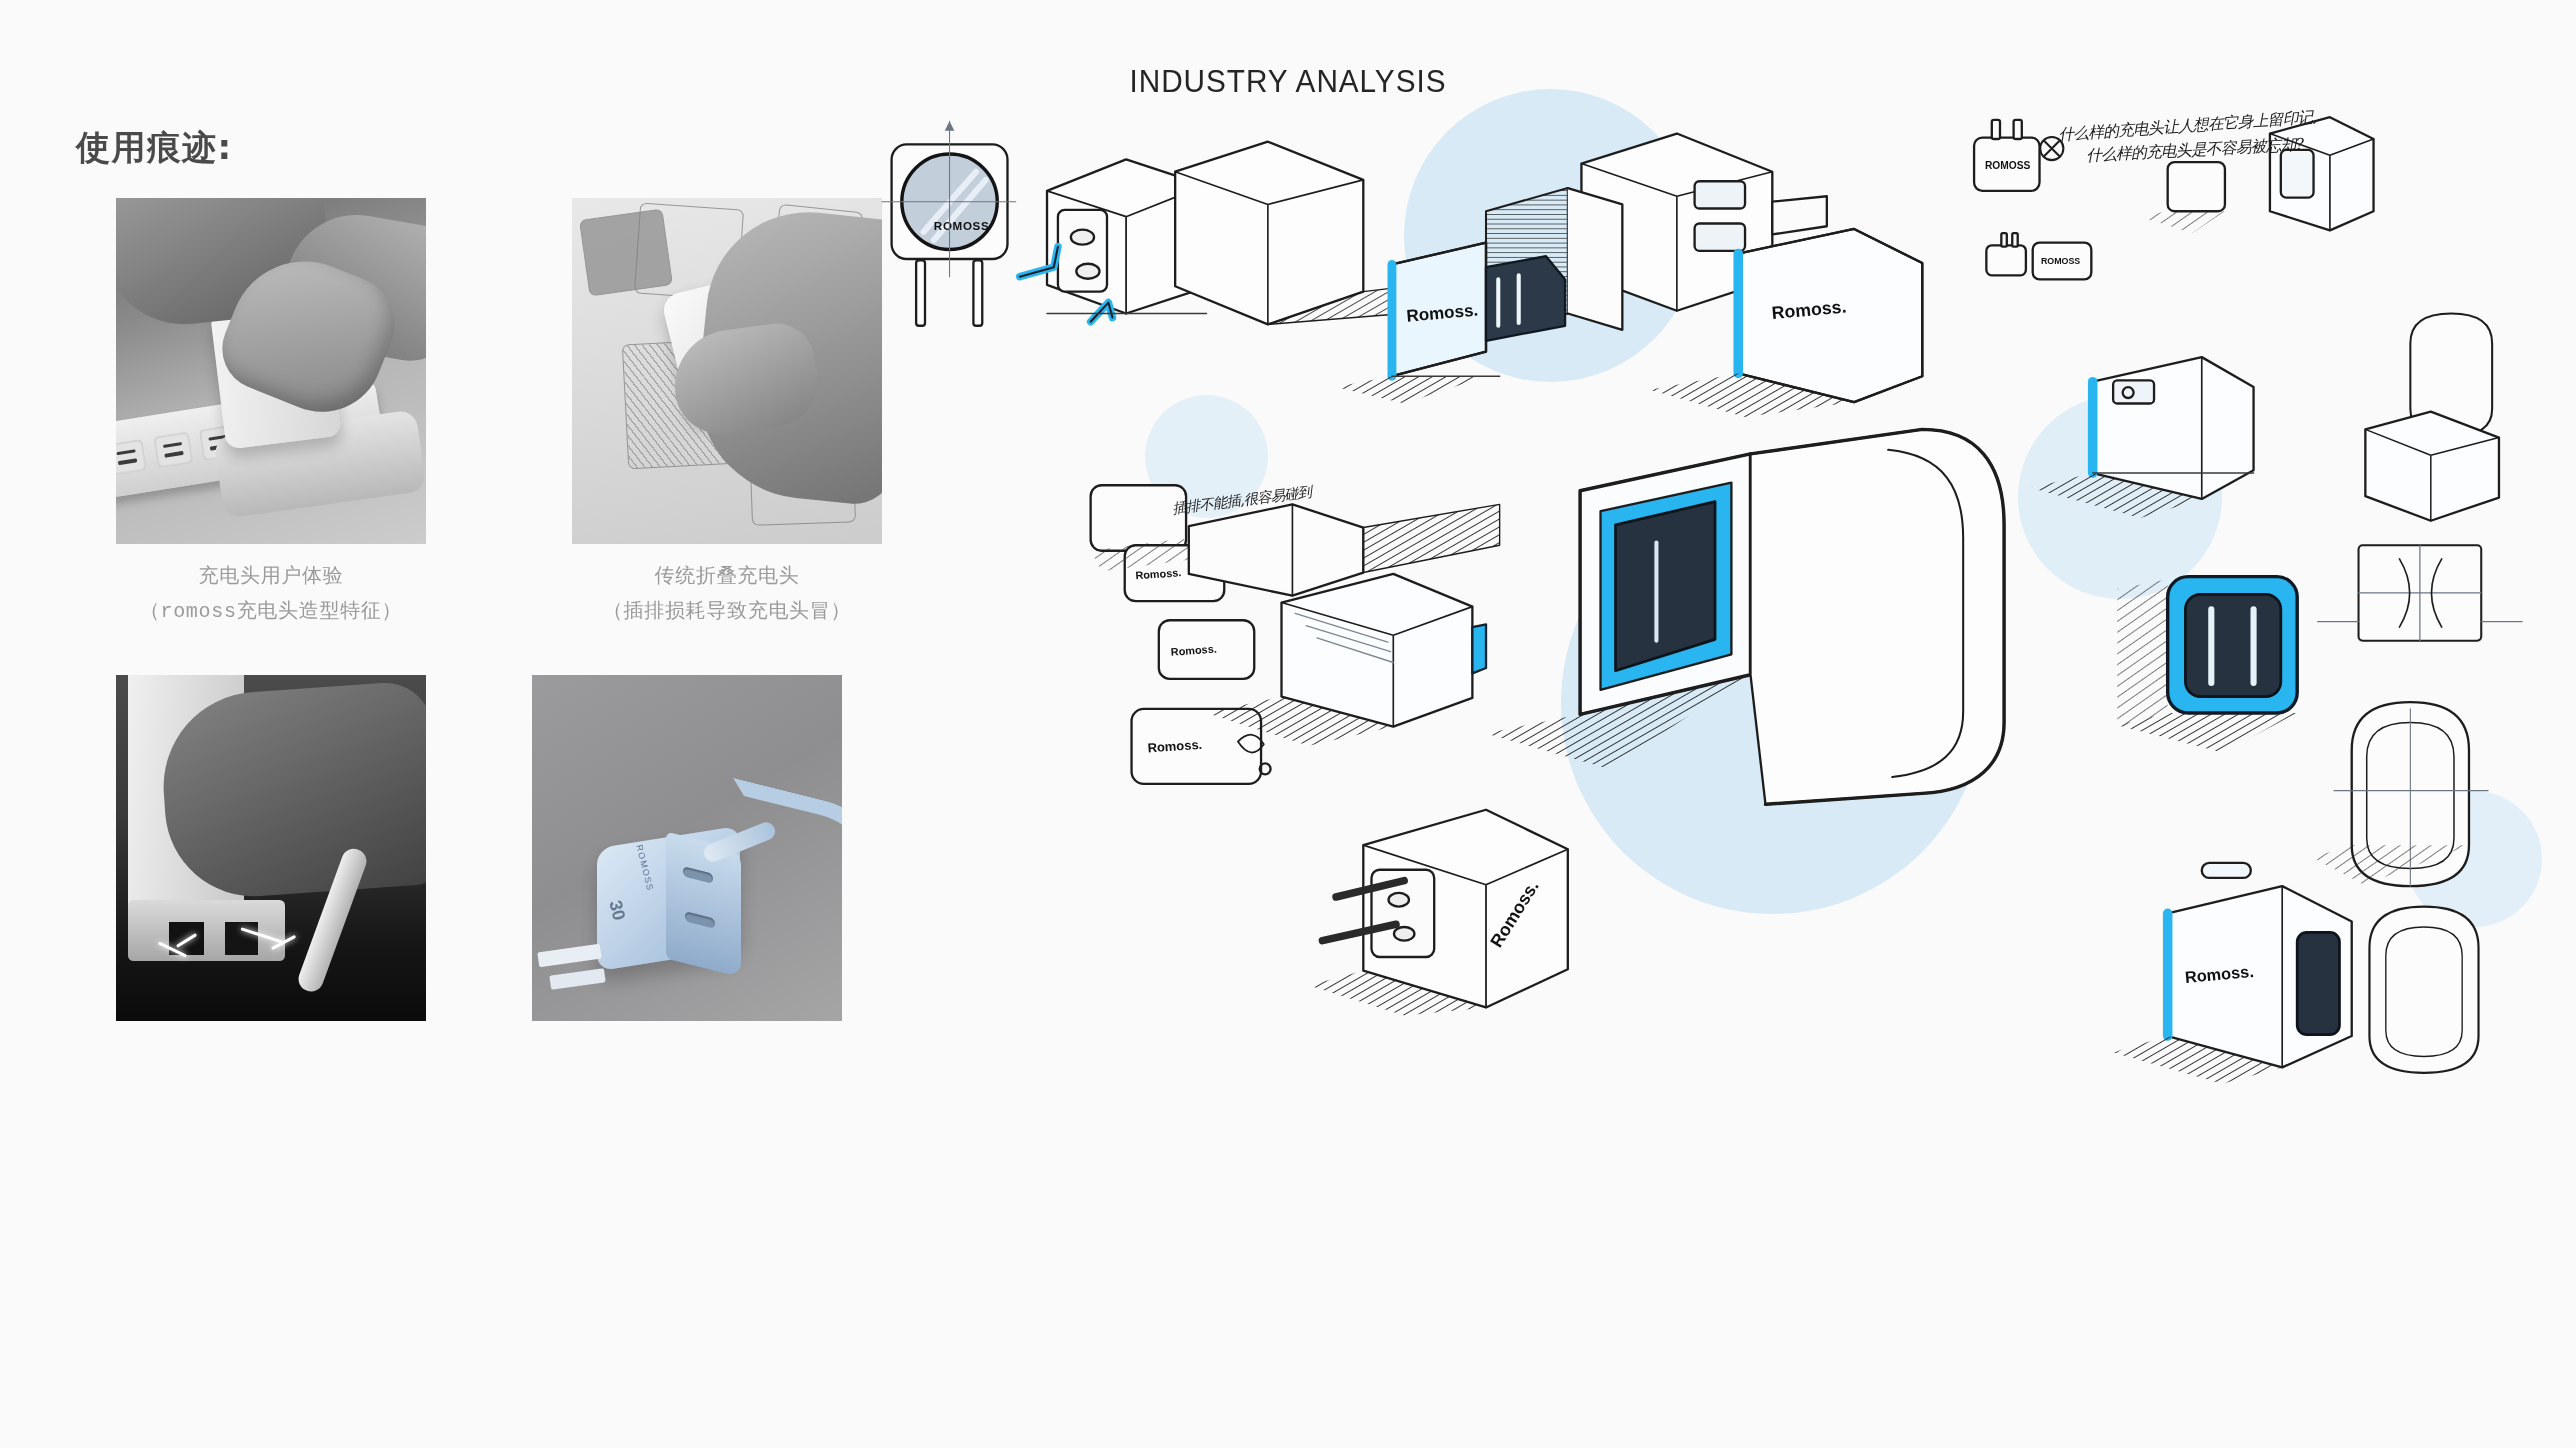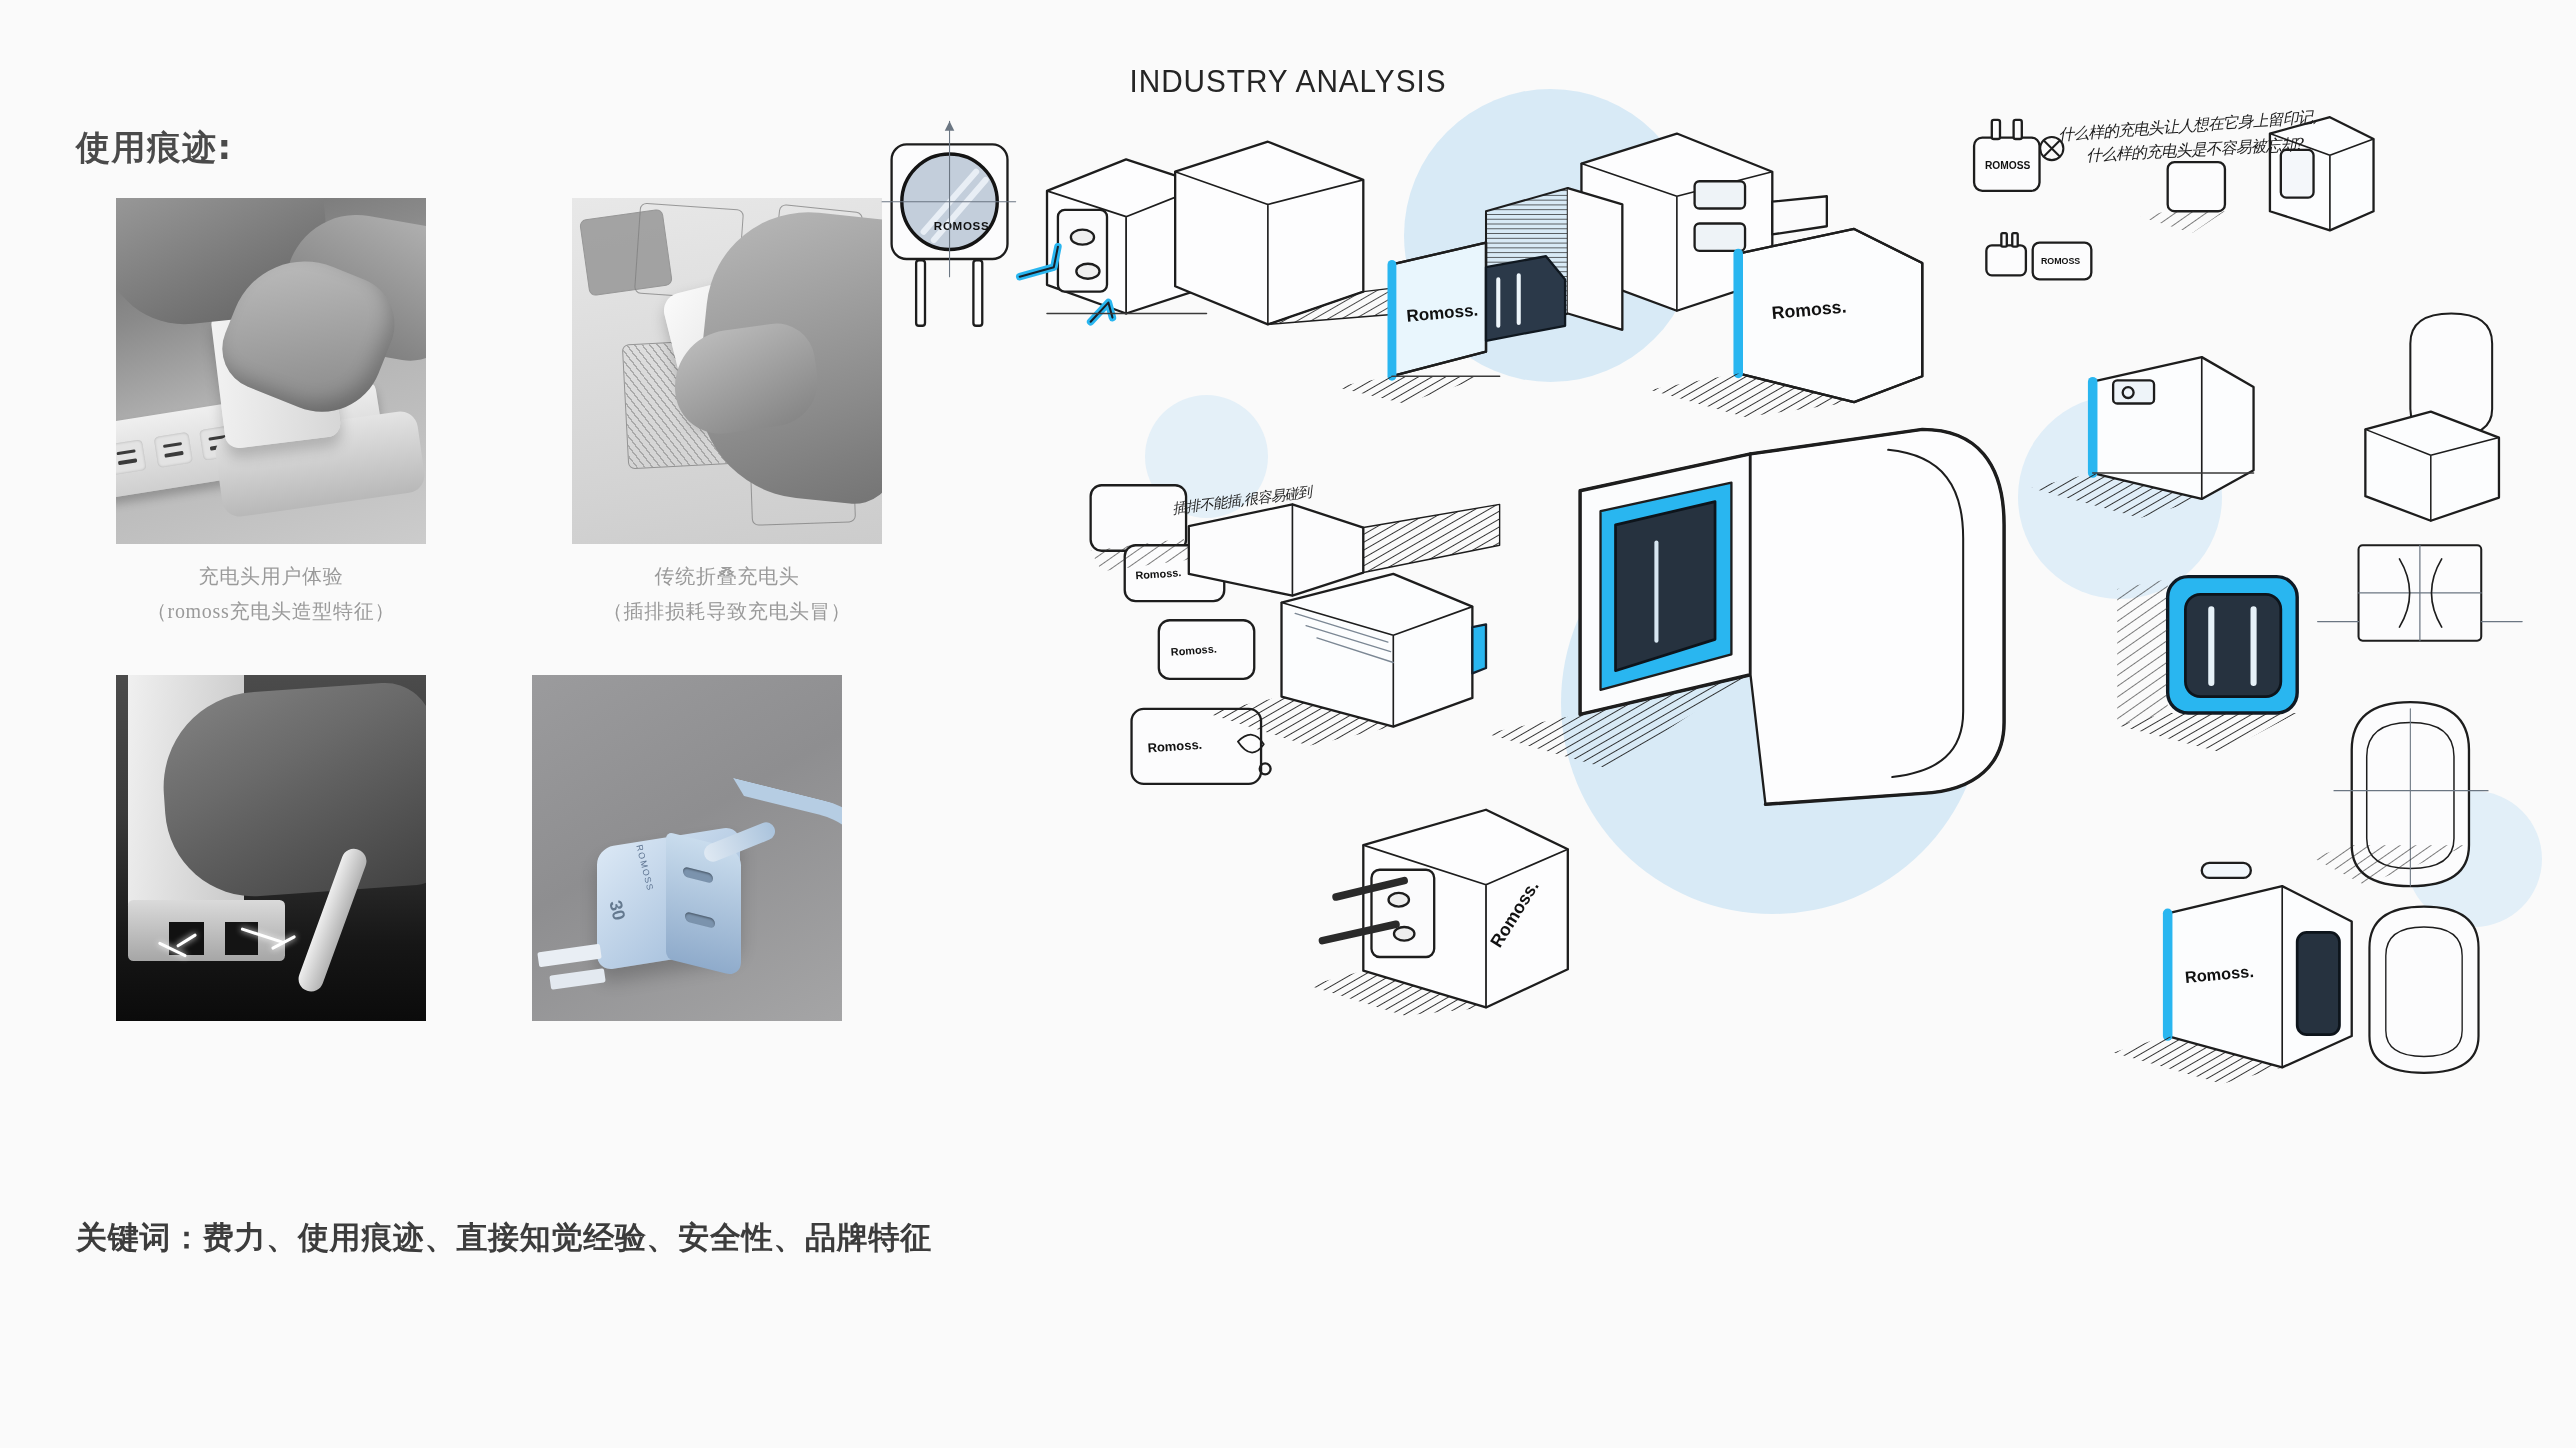--- a/index.html
+++ b/index.html
@@ -33,21 +33,21 @@
   .cell.c1{left:416px;top:0;padding-left:40px;}
   .cell.c2{left:0;top:477px;}
   .cell.c3{left:416px;top:477px;}
 
   .photo{
     width:310px;height:346px;display:block;position:relative;overflow:hidden;
     background:#c9c9c9;
   }
   .cap{
     text-align:center;color:#9a9a9a;font-size:20px;line-height:1.75;
-    margin-top:15px;font-family:Liberation Serif, serif;letter-spacing:0.7px;
+    margin-top:15px;font-family:Liberation Mono, monospace;letter-spacing:0.7px;
   }
   .cap div{white-space:nowrap;}
 
   .keywords{
     position:absolute;left:76px;top:1217px;
     font-size:31px;color:#3c3c3c;font-weight:bold;letter-spacing:0.7px;
     font-family:"DejaVu Sans",sans-serif;white-space:nowrap;
   }
 
   
@@ -310,21 +310,20 @@
           <div class="watt">30</div>
           <div class="prong"></div>
           <div class="prong2"></div>
           <div class="tip"></div>
         </div>
       </div>
     </div>
 
   </div>
 
-  <div class="keywords">关键词：费力、使用痕迹、直接知觉经验、安全性、品牌特征</div>
 
   <div class="sketch">
 
     <div class="blob b1"></div>
     <div class="blob b2"></div>
     <div class="blob b3"></div>
     <div class="blob b4"></div>
     <div class="blob b5"></div>
 
     <svg class="sv" viewBox="0 0 2470 1800">

